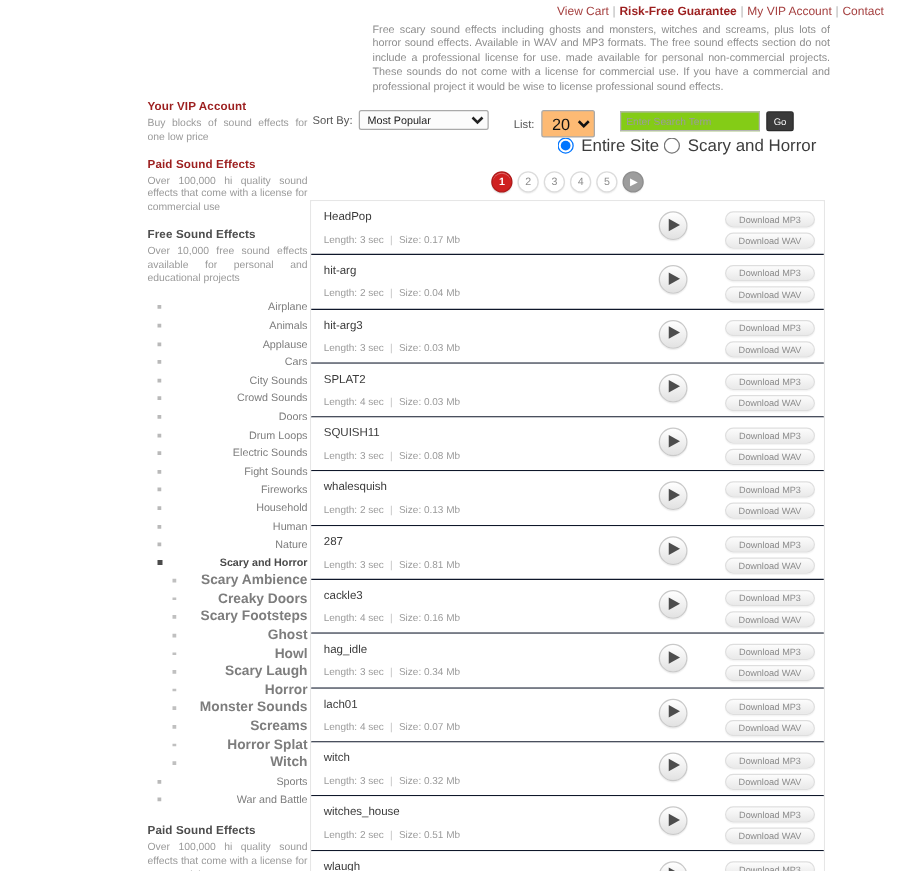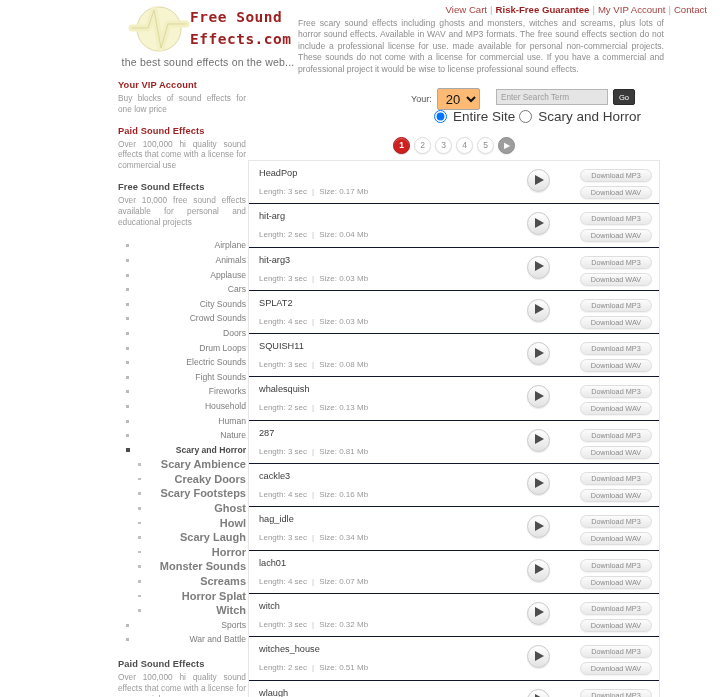--- a/index.html
+++ b/index.html
@@ -103,30 +103,30 @@
   .list-wrap { position: absolute; left: 163px; top: 8px; display:flex; align-items:center; gap:5px; }
   select.sel-list {
     height: 22px; font-size: 13px; font-family: "Liberation Sans", sans-serif;
     border: 1px solid #a9a9a9; background: #fdba74; color: #111;
     padding: 0 2px 0 4px; border-radius: 2px;
   }
   .search-wrap { position: absolute; left: 248px; top: 9px; display:flex; align-items:center; gap:5px; }
   input.search {
     width: 112px; height: 16px; font-size: 8.2px; color:#555;
     font-family: "Liberation Sans", sans-serif;
-    border: 1px solid #b5b5b5; background: #e5e5e5; padding: 0 4px;
+    border: 1px solid #b5b5b5; background: #84cc16; padding: 0 4px;
   }
   input.search::placeholder { color: #9b9b9b; }
   .go-btn {
     width: 22px; height: 16px; background: #3a3a3a; color: #fff;
     font-size: 7.6px; border: 1px solid #2a2a2a; border-radius: 2px;
     display: flex; align-items: center; justify-content: center; cursor: pointer;
   }
   .scope-row {
-    position: absolute; left: 186px; top: 29px;
+    position: absolute; left: 198px; top: 29px;
     font-size: 13.5px; color: #3c3c3c; display: flex; align-items: center; gap: 4px;
     white-space: nowrap;
   }
   .scope-row input[type=radio] { margin: 0 2px 0 0; vertical-align: middle; }
   .scope-row label { cursor: pointer; }
 
   
   .pager {
     position: relative; height: 30px; display: flex;
     justify-content: center; align-items: center; gap: 4px;
@@ -188,36 +188,20 @@
   .dl.mp3 { top: 8px; }
   .dl.wav { top: 25px; }
 </style>
 </head>
 <body>
 
 <div class="page">
 
   <div class="header">
 
-    <div class="logo-block">
-      <div class="logo-row">
-        <div class="logo-mark">
-          <svg width="62" height="50" viewBox="0 0 62 50">
-            <circle cx="31" cy="25" r="22" fill="#f7f4d0" stroke="#ded9a8" stroke-width="1"></circle>
-            <path d="M4 24 L20 24 L26 6 L33 44 L40 20 L58 20" fill="none" stroke="#f2efc2" stroke-width="7" stroke-linejoin="round" stroke-linecap="round"></path>
-            <path d="M4 24 L20 24 L26 6 L33 44 L40 20 L58 20" fill="none" stroke="#ddd79f" stroke-width="1" stroke-linejoin="round" stroke-linecap="round"></path>
-          </svg>
-        </div>
-        <div class="logo-words">
-          <div class="lw1">Free Sound</div>
-          <div class="lw2">Effects.com</div>
-        </div>
-      </div>
-      <div class="tagline">the best sound effects on the web...</div>
-    </div>
 
     <div class="toplinks">
       <a href="#">View Cart</a><span class="sep">|</span><a href="#" class="strong">Risk-Free Guarantee</a><span class="sep">|</span><a href="#">My VIP Account</a><span class="sep">|</span><a href="#">Contact</a>
     </div>
 
     <div class="header-desc">Free scary sound effects including ghosts and monsters, witches and screams, plus lots of horror sound effects. Available in WAV and MP3 formats. The free sound effects section do not include a professional license for use. made available for personal non-commercial projects. These sounds do not come with a license for commercial use. If you have a commercial and professional project it would be wise to license professional sound effects.</div>
   </div>
 
   <div class="sidebar" id="sidebar">
       <div class="side-h">Your VIP Account</div>
@@ -260,23 +244,27 @@
         <li class=""><span class="bullet"></span><span>Sports</span></li>
         <li class=""><span class="bullet"></span><span>War and Battle</span></li>
       </ul>
       <div class="side-h dark">Paid Sound Effects</div>
       <div class="side-p">Over 100,000 hi quality sound effects that come with a license for commercial use</div>
     </div>
 
   <div class="main">
 
     <div class="toolbar">
+      <div class="sortby-wrap">
+        <span class="tb-label">Sort By:</span>
+        <select class="sel-sort" id="sortSelect"><option value="Most Popular">Most Popular</option></select>
+      </div>
 
       <div class="list-wrap">
-        <span class="tb-label">Your:</span>
+        <span class="tb-label">List:</span>
         <select class="sel-list" id="listSelect"><option value="20">20</option></select>
       </div>
 
       <div class="search-wrap">
         <input class="search" type="text" placeholder="Enter Search Term" style="">
         <div class="go-btn">Go</div>
       </div>
 
       <div class="scope-row">
         <input type="radio" name="scope" id="scope0" checked="" style="">

